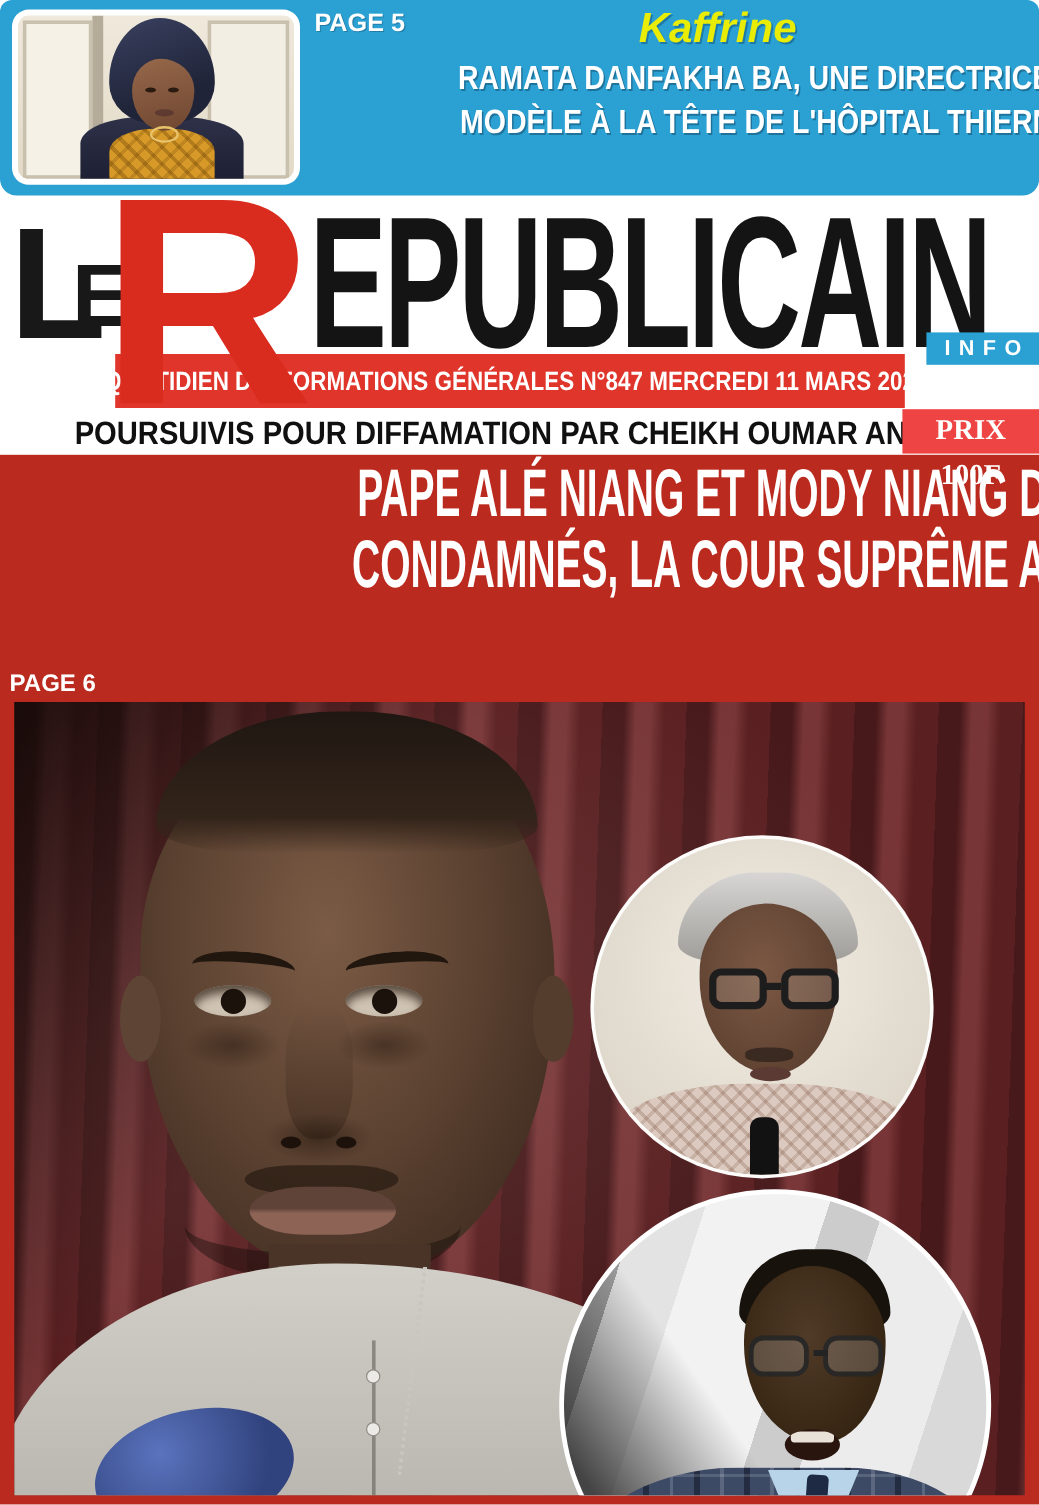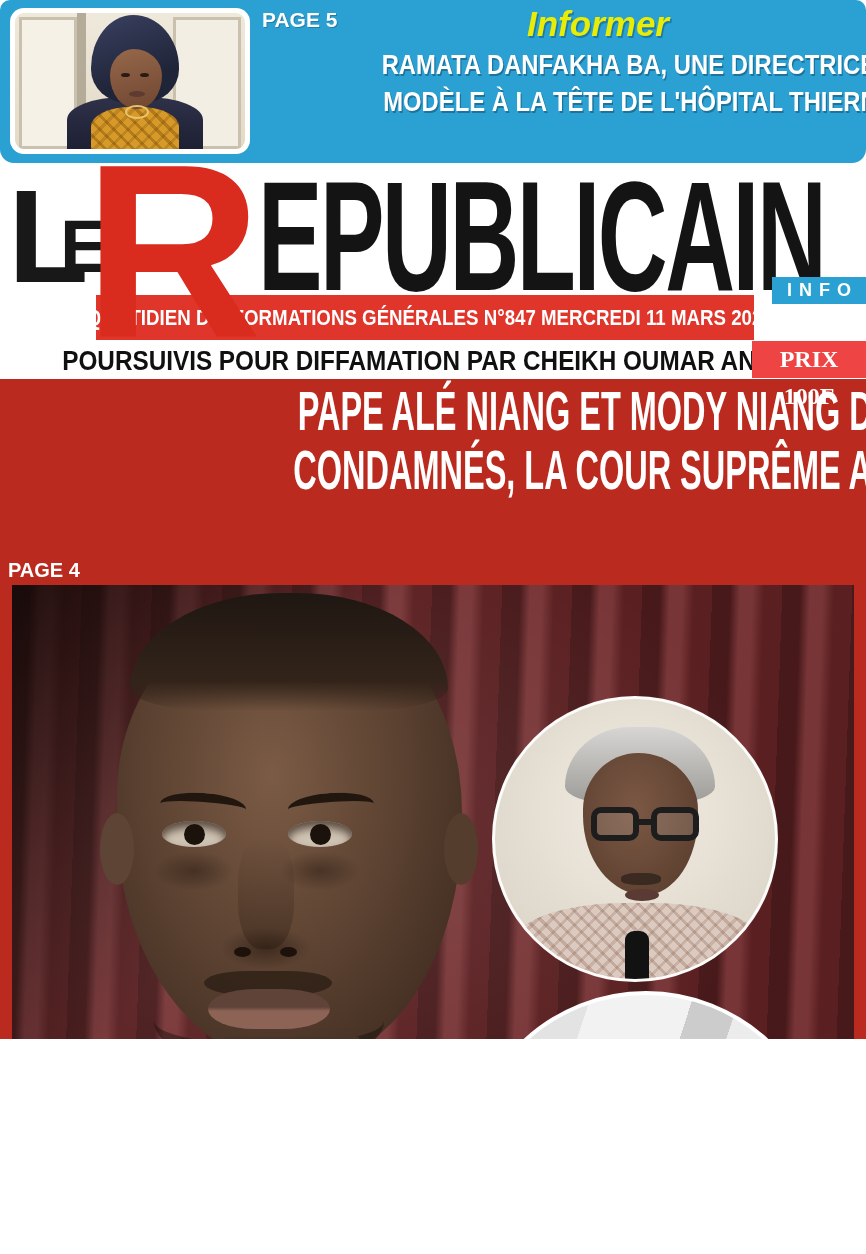--- a/index.html
+++ b/index.html
@@ -1,16 +1,16 @@
 <!DOCTYPE html>
 <html><head>
 <meta charset="utf-8">
 <style>
   html,body{margin:0;padding:0;background:#ffffff;}
-  .page{position:relative;width:866px;height:1039px;overflow:hidden;background:#fff;
+  .page{position:relative;width:866px;height:1254px;overflow:hidden;background:#fff;
         font-family:"Liberation Sans",sans-serif;}
 
   
   .banner{position:absolute;left:0;top:0;width:866px;height:163px;background:#2aa0d3;
           border-radius:10px 10px 14px 14px;}
   .banner-photo-frame{position:absolute;left:10px;top:8px;width:240px;height:146px;
           background:#fff;border-radius:14px;padding:5px;box-sizing:border-box;}
   .banner-photo{position:relative;width:230px;height:136px;border-radius:9px;overflow:hidden;
           background:linear-gradient(180deg,#efe9dc,#e3dac6);}
   .w-pane1{position:absolute;left:4px;top:4px;width:52px;height:126px;background:#f6f1e7;border:3px solid #c9c0ae;}
@@ -174,21 +174,21 @@
         <div class="wm-scarf"></div>
         <div class="wm-face">
           <div class="wm-eye" style="left:11px"></div>
           <div class="wm-eye" style="left:30px"></div>
           <div class="wm-lips"></div>
         </div>
         <div class="wm-neck"></div>
       </div>
     </div>
     <div class="banner-page-label">PAGE 5</div>
-    <div class="banner-region">Informer</div>
+    <div class="banner-region">Kaffrine</div>
     <div class="banner-lines">
       <div class="banner-line"><span>RAMATA DANFAKHA BA, UNE DIRECTRICE</span></div>
       <div class="banner-line"><span>MODÈLE À LA TÊTE DE L'HÔPITAL THIERNO</span></div>
     </div>
   </header>
 
   <div class="logo-l">L</div>
   <div class="logo-e">E</div>
   <div class="logo-r">R</div>
   <div class="logo-rest">EPUBLICAIN</div>
@@ -200,21 +200,21 @@
 
   <div class="kicker">
     <span>POURSUIVIS POUR DIFFAMATION PAR CHEIKH OUMAR ANNE :</span>
   </div>
 
   <section class="lead-block">
     <div class="lead-lines">
       <div class="lead-line"><span>PAPE ALÉ NIANG ET MODY NIANG DÉFINITIVEMENT</span></div>
       <div class="lead-line"><span>CONDAMNÉS, LA COUR SUPRÊME A REJETÉ LEUR</span></div>
     </div>
-    <div class="lead-page-label">PAGE 4</div>
+    <div class="lead-page-label">PAGE 6</div>
 
     <div class="photo">
       <div class="m-head"></div>
       <div class="m-hair"></div>
       <div class="m-ear-l"></div>
       <div class="m-ear-r"></div>
       <div class="m-brow" style="left:148px;transform:rotate(4deg)"></div>
       <div class="m-brow" style="left:276px;transform:rotate(-4deg)"></div>
       <div class="m-eye" style="left:150px">
           <div class="m-pupil"></div>

